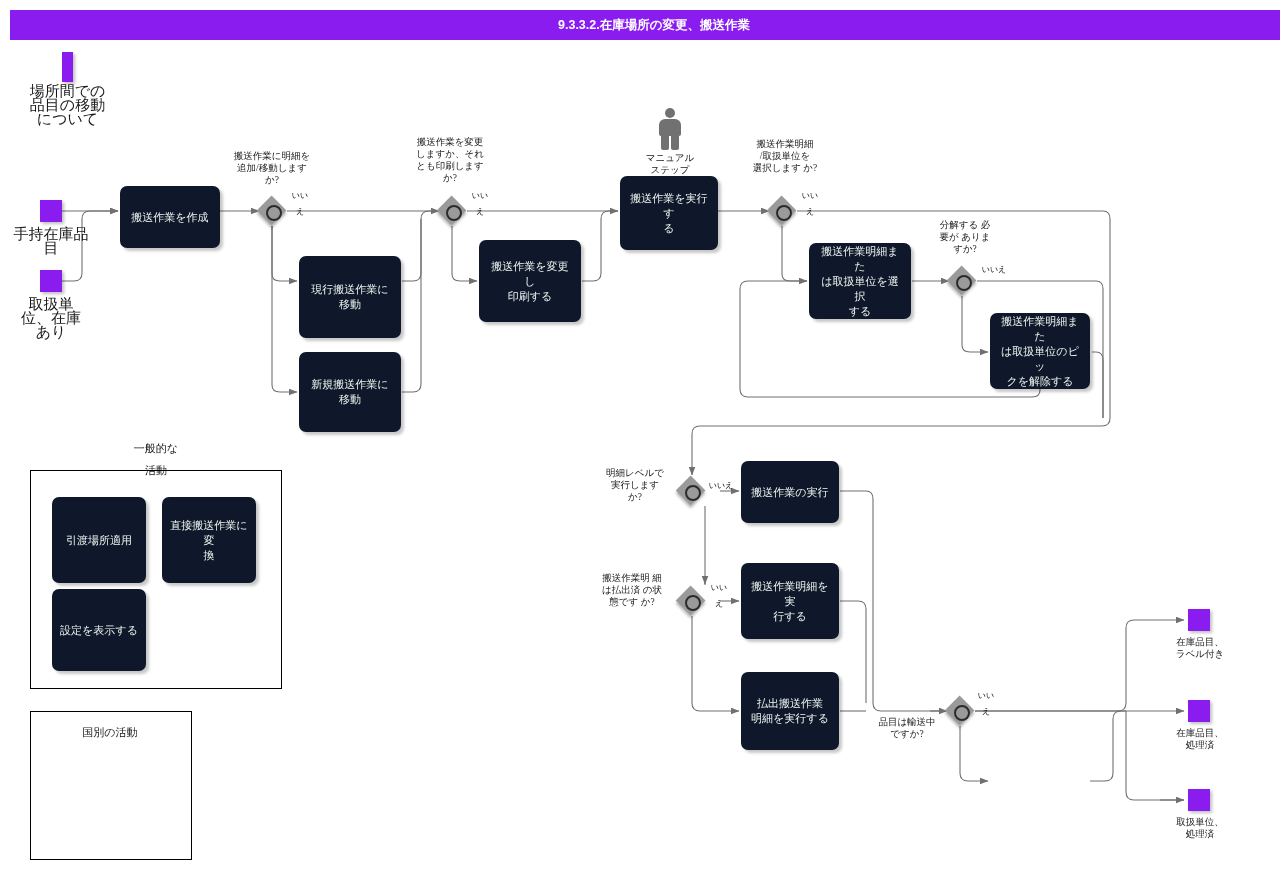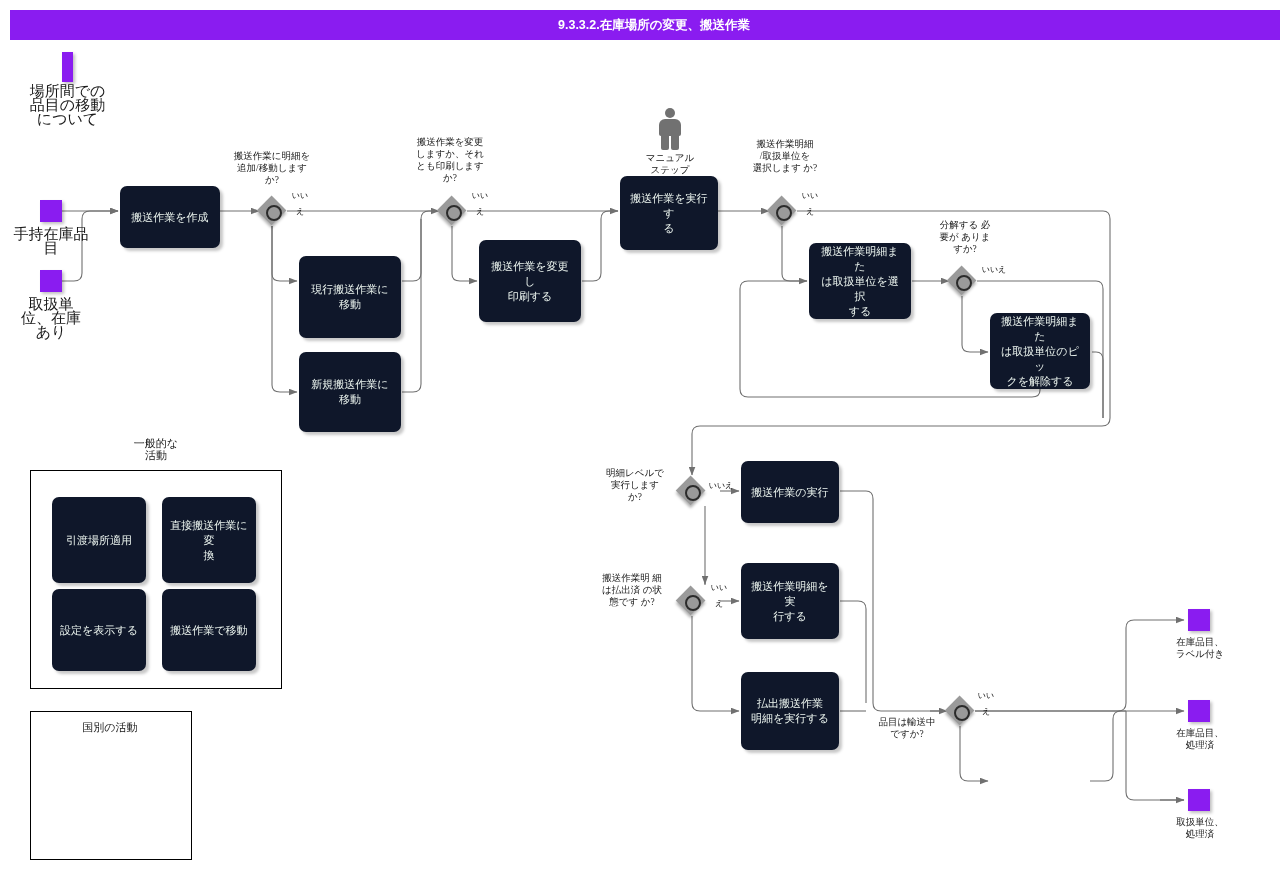--- a/index.html
+++ b/index.html
@@ -83,21 +83,21 @@
   }
   .person .legL{left:6px;border-radius:0 0 2px 2px;}
   .person .legR{left:16px;border-radius:0 0 2px 2px;}
 
   
   .legendbox{
     position:absolute;border:1.2px solid #000;background:transparent;
   }
   .legendtitle{
     position:absolute;text-align:center;color:#171717;
-    font-size:11px;line-height:12px;
+    font-size:11px;line-height:22px;
   }
 </style>
 </head>
 <body>
 
 <div id="stage">
 
   <div class="titlebar">
     <div class="ttl">9.3.3.2.在庫場所の変更、搬送作業</div>
   </div>
@@ -298,18 +298,17 @@
   <div class="lbl small" style="left:1152px;top:816px;width:96px;white-space:pre-line;">取扱単位、
 処理済</div>
 
   <div class="legendtitle" style="left:100px;top:437px;width:112px;white-space:pre-line;">一般的な
 活動</div>
   <div class="legendbox" style="left:30px;top:470px;width:250px;height:217px;"></div>
   <div class="node task" style="left:52px;top:497px;width:94px;height:86px;white-space:pre-line;">引渡場所適用</div>
   <div class="node task" style="left:162px;top:497px;width:94px;height:86px;white-space:pre-line;">直接搬送作業に変
 換</div>
   <div class="node task" style="left:52px;top:589px;width:94px;height:82px;white-space:pre-line;">設定を表示する</div>
-  <div class="node task" style="left:162px;top:589px;width:94px;height:82px;white-space:pre-line;">搬送作業で移動</div>
 
   <div class="legendbox" style="left:30px;top:711px;width:160px;height:147px;"></div>
   <div class="legendtitle" style="left:50px;top:721px;width:120px;white-space:pre-line;">国別の活動</div>
 
 </div>
 
 </body></html>

